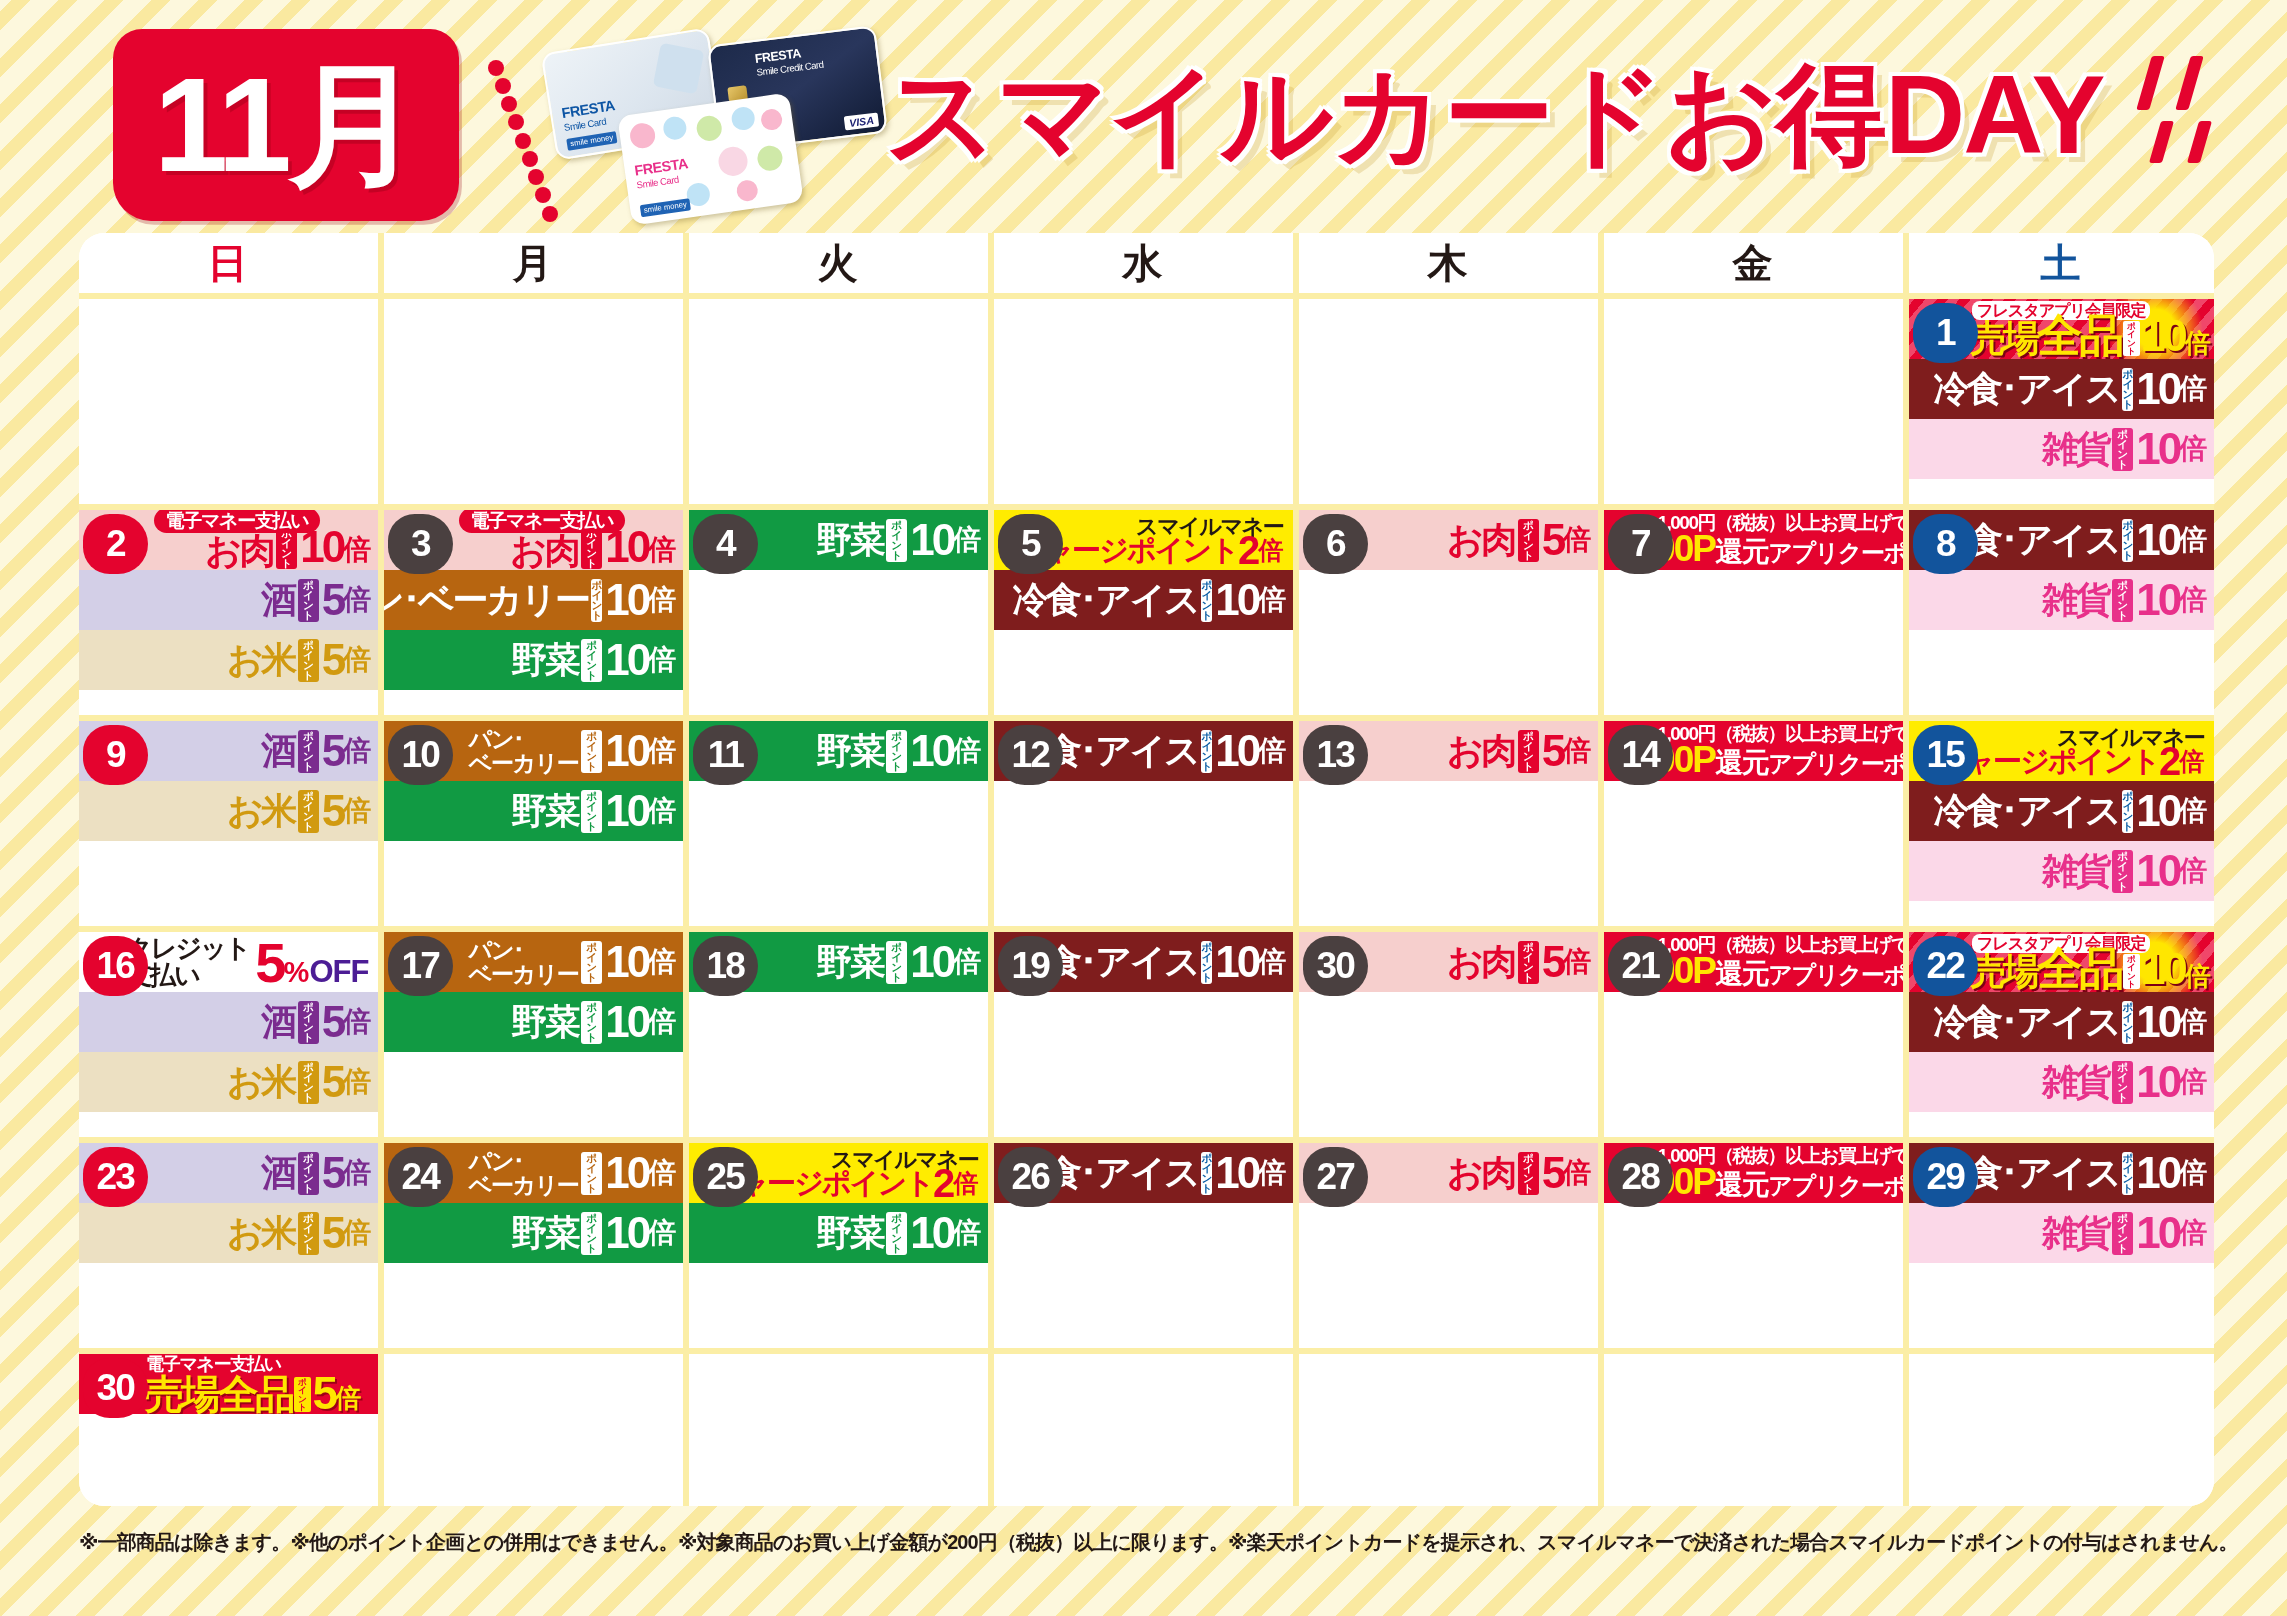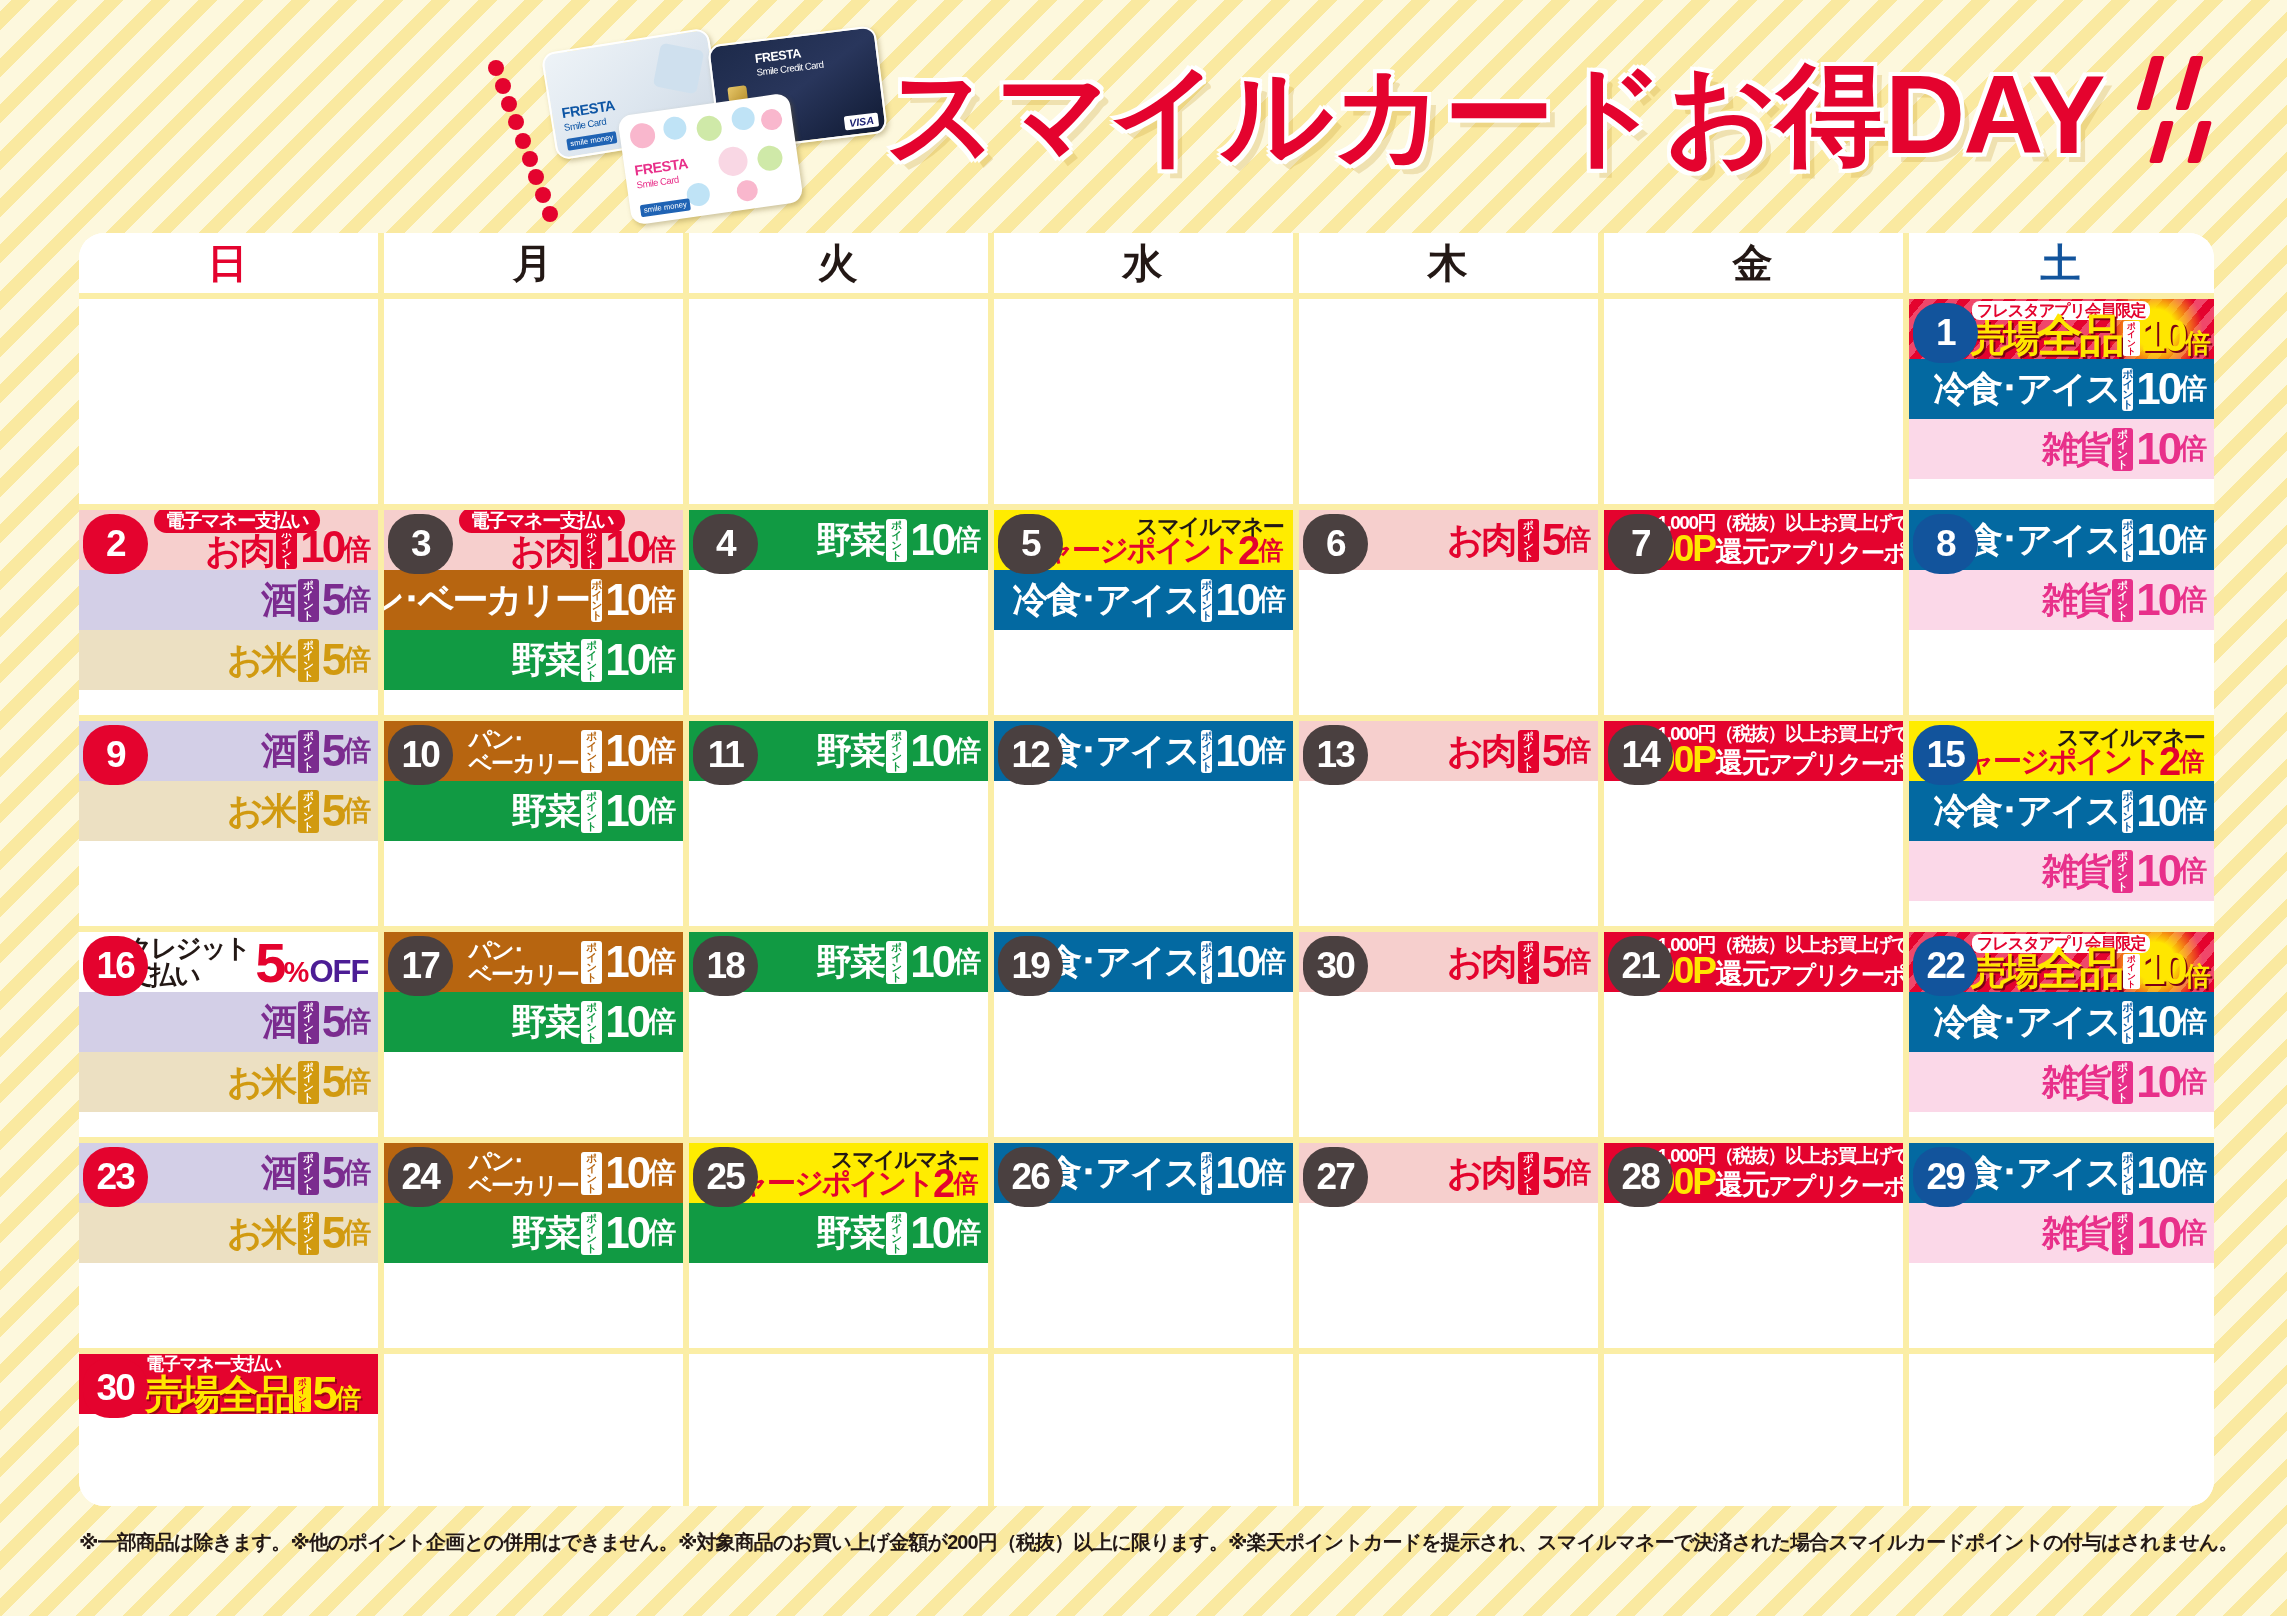--- a/index.html
+++ b/index.html
@@ -268,21 +268,21 @@
   .pt-rice   { background: #d19a10; color: #fff; }
 
   .bg-bread  { background: #b76510; }
   .c-bread   { color: #ffffff; }
   .pt-bread  { background: #ffffff; color: #b76510; }
 
   .bg-veg    { background: #119a43; }
   .c-veg     { color: #ffffff; }
   .pt-veg    { background: #ffffff; color: #119a43; }
 
-  .bg-frozen { background: #0369a1; padding-left: 45px; }
+  .bg-frozen { background: #7f1d1d; padding-left: 45px; }
   .c-frozen  { color: #ffffff; }
   .pt-frozen { background: #ffffff; color: #0b5ea5; }
 
   .bg-goods  { background: #fbd8e8; }
   .c-goods   { color: #e8308a; }
   .pt-goods  { background: #e8308a; color: #fff; }
 
   .bg-charge { background: #ffec00; }
   .bg-coupon { background: #e4032e; }
   .bg-white  { background: #ffffff; }
@@ -403,20 +403,23 @@
     color: #231815;
     letter-spacing: -0.9px;
     white-space: nowrap;
   }
 </style>
 </head>
 <body>
 
 <div id="header">
 
+  <div id="month-badge">
+    <span class="mtext">11月</span>
+  </div>
 
   <div class="dot-line" id="dots-left">
       <span style="left: 488px; top: 60px;"></span>
       <span style="left: 495px; top: 78px;"></span>
       <span style="left: 501px; top: 96px;"></span>
       <span style="left: 508px; top: 114px;"></span>
       <span style="left: 515px; top: 133px;"></span>
       <span style="left: 522px; top: 151px;"></span>
       <span style="left: 528px; top: 169px;"></span>
       <span style="left: 535px; top: 187px;"></span>

